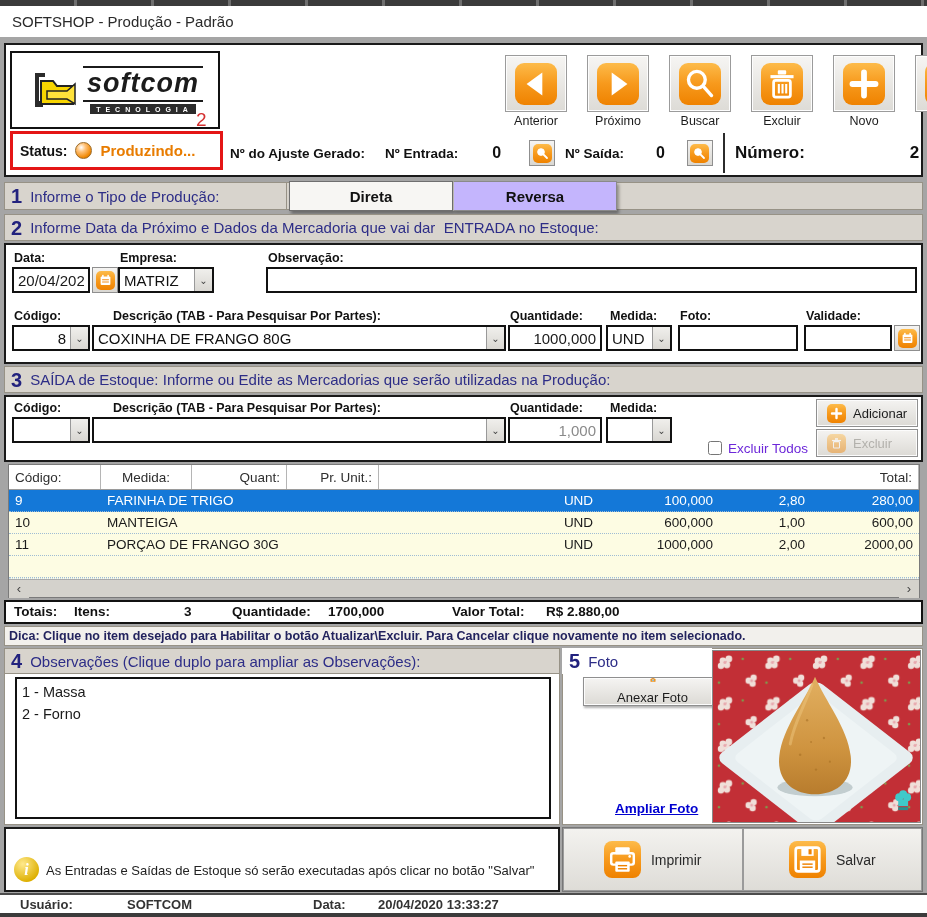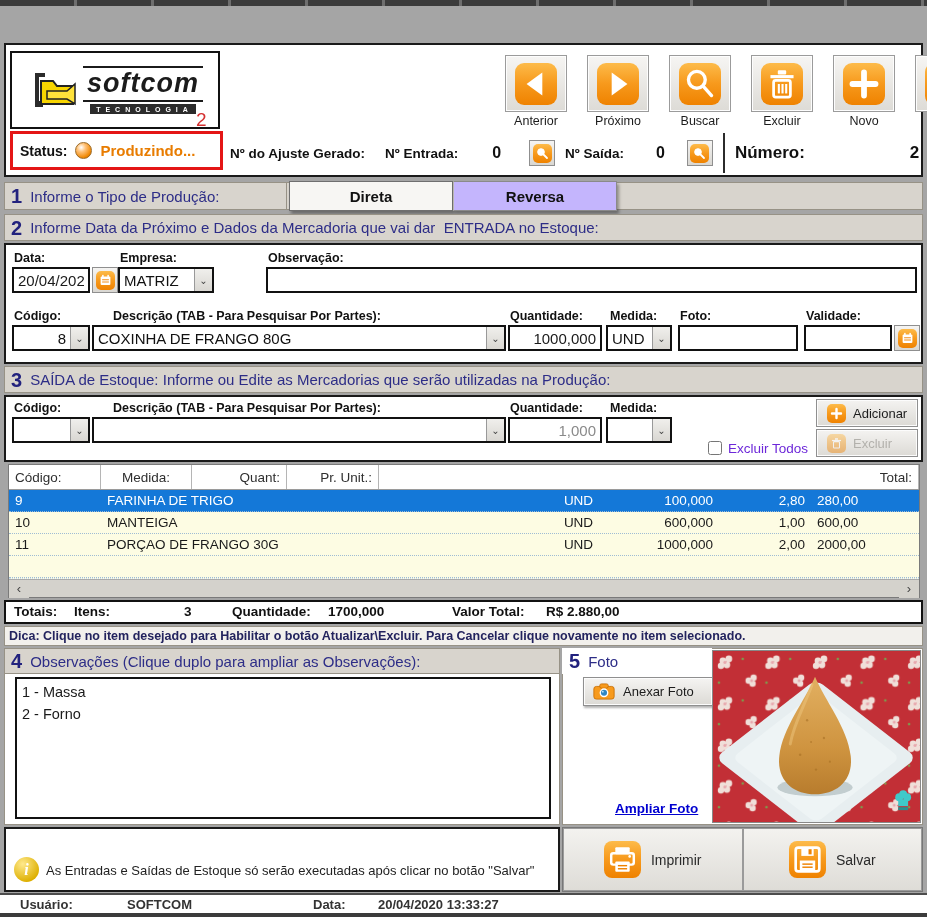--- a/index.html
+++ b/index.html
@@ -78,59 +78,62 @@
 .chk-lbl { position:absolute; font-size:13.5px; color:#6d28d9; }
 
 
 .table-panel { left:8px; top:464px; width:912px; height:134px; border:1px solid #7a7a7a; background:#fdfce3; display:flex; flex-direction:column; }
 .t-head { display:flex; background:#fff; border-bottom:1px solid #9a9a9a; height:25px; align-items:center; font-size:13.5px; color:#2f2f2f; }
 .t-row { display:flex; height:22px; align-items:center; font-size:13.5px; color:#1a1a1a; border-bottom:1px dotted #9fbcd4; cursor:pointer; }
 .t-row.selected { background:#1478d8; color:#fff; }
 .t-row.empty { cursor:default; }
 .tc { padding:0 6px; overflow:hidden; white-space:nowrap; }
 .c0 { width:92px; } .c1 { width:432px; } .c2 { width:91px; text-align:center; }
-.c3 { width:95px; text-align:right; } .c4 { width:92px; text-align:right; } .c5 { flex:1; }
+.c3 { width:95px; text-align:right; } .c4 { width:92px; text-align:right; } .c5 { flex:1; text-align:right; }
 .t-head .tc { border-right:1px solid #b5b5b5; height:100%; display:flex; align-items:center; }
 .t-head .c2 { justify-content:center; } .t-head .c3,.t-head .c4,.t-head .c5 { justify-content:flex-end; }
 .t-fill { flex:1; border-bottom:1px dotted #cfe0ec; }
 .hscroll { height:18px; background:#d4d2cc; border-top:1px solid #aaa; display:flex; justify-content:space-between; align-items:center; }
 .hs-arrow { width:20px; height:18px; display:flex; align-items:center; justify-content:center; color:#444; font-size:13px; background:#d4d2cc; cursor:pointer; }
 
 
 .totals-bar { left:4px; top:600px; width:919px; height:24px; background:#fff; border:2px solid #111; }
 .totals-bar span { position:absolute; top:2px; font-weight:bold; font-size:13.5px; }
 .dica-bar { left:4px; top:626px; width:919px; height:20px; background:#f2f0ec; border:1px solid #979286; display:flex; align-items:center; padding-left:4px; font-weight:bold; font-size:12.5px; color:#23235e; }
 
 
 .obs-region { left:4px; top:648px; width:556px; height:177px; background:#fff; border:1px solid #979286; }
 .obs-bar { left:-1px; top:-1px; width:556px; height:26px; }
 .obs-text { position:absolute; left:10px; top:28px; width:536px; height:142px; border:2px solid #111; background:#fff; font-family:"Liberation Sans",sans-serif; font-size:14.5px; color:#1a1a1a; padding:3px 5px; resize:none; line-height:1.5; }
 .foto-region { left:562px; top:648px; width:361px; height:177px; background:#fff; border:1px solid #979286; }
 .foto-bar { left:-1px; top:-1px; width:150px; height:26px; border-right:none; background:#fff; border-color:transparent; }
-.anexar-btn { position:absolute; left:20px; top:28px; width:130px; height:29px; background:linear-gradient(180deg,#f5f4f2,#dcdad5); border:1px solid #8f8f8f; box-shadow:1px 2px 2px rgba(0,0,0,.3), inset 0 0 0 1px #fcfcfc; display:flex; align-items:center; gap:8px; padding-left:9px; font-size:13px; color:#1c1c1c; cursor:pointer; }
+.anexar-btn { position:absolute; left:20px; top:28px; width:130px; height:29px; background:linear-gradient(180deg,#f5f4f2,#dcdad5); border:1px solid #8f8f8f; box-shadow:1px 2px 2px rgba(0,0,0,.3), inset 0 0 0 1px #fcfcfc; display:flex; align-items:center; gap:8px; padding-left:9px; font-size:13px; color:#1c1c1c; cursor:pointer;flex-direction:column; }
 .ampliar-link { position:absolute; left:52px; top:152px; font-weight:bold; font-size:13.5px; color:#0000d0; text-decoration:underline; cursor:pointer; }
 .photo { position:absolute; left:149px; top:1px; width:209px; height:173px; border:1px solid #888; }
 
 
 .info-panel { left:4px; top:827px; width:556px; height:65px; display:flex; align-items:flex-end; padding:0 0 8px 8px; gap:7px; }
 .info-icon { width:25px; height:25px; border-radius:50%; background:radial-gradient(circle at 35% 28%, #ffe98c, #ddaf00 75%); color:#fff; font-weight:bold; font-style:italic; font-family:"Liberation Serif",serif; font-size:16px; display:flex; align-items:center; justify-content:center; flex:0 0 auto; }
 .info-text { font-size:13px; color:#222; padding-bottom:4px; }
 .save-panel { left:562px; top:827px; width:361px; height:65px; background:#eceae6; border:1px solid #777; display:flex; }
 .big-btn { flex:1; margin:0; background:linear-gradient(180deg,#f3f2ef,#dedcd7); border:1px solid #9a9a9a; display:flex; align-items:center; justify-content:center; gap:10px; font-size:14px; color:#2a2a2a; cursor:pointer; }
 .tile-md { width:37px; height:37px; border-radius:8px; }
 
 
 .statusbar { left:0; top:893px; width:927px; height:20px; background:#fff; border-top:2px solid #4c4c4c; }
 .statusbar span { position:absolute; top:2px; font-weight:bold; font-size:13px; color:#333; }
 </style>
 </head>
 <body>
 
 <div id="app">
   <div class="abs topstrip"></div>
+  <div class="abs titlebar">
+    <span>SOFTSHOP - Produção - Padrão</span>
+  </div>
 
   <div class="abs panel header-panel">
     <div class="abs logo-box">
       <div class="logo-inner">
         <svg width="52" height="46" viewBox="0 0 52 46">
           <path d="M8 6 v34 h8 v-6 h-4 V10 h6 V6 Z" fill="#2b2b2b"></path>
           <path d="M14 14 h12 l4 5 h16 v18 H14 Z" fill="#f7d400" stroke="#222" stroke-width="2"></path>
           <path d="M20 24 h20 l8 -7 v20 l-8 -5 h-20 Z" fill="#ffe23a" stroke="#222" stroke-width="1.5"></path>
         </svg>
         <div class="logo-text">

